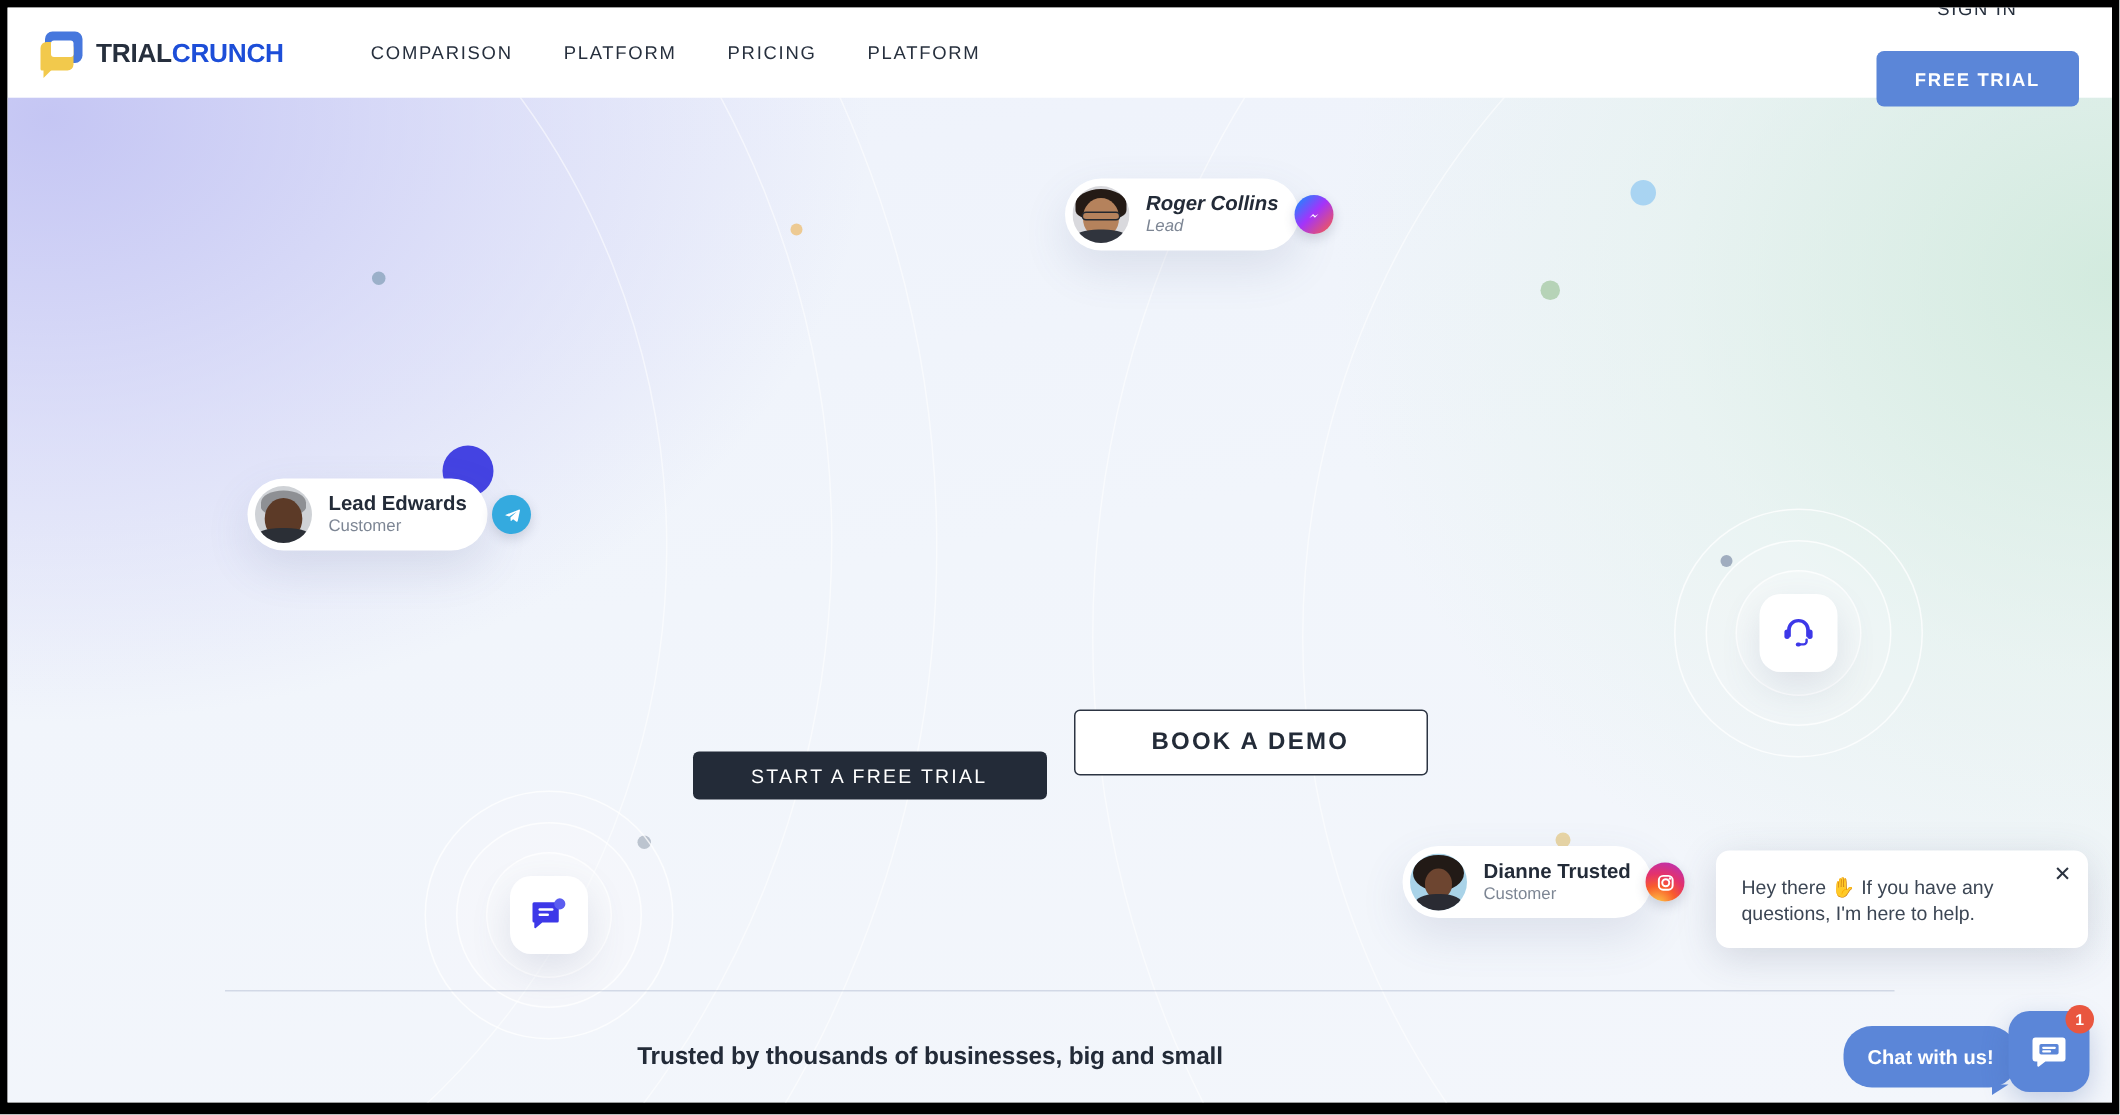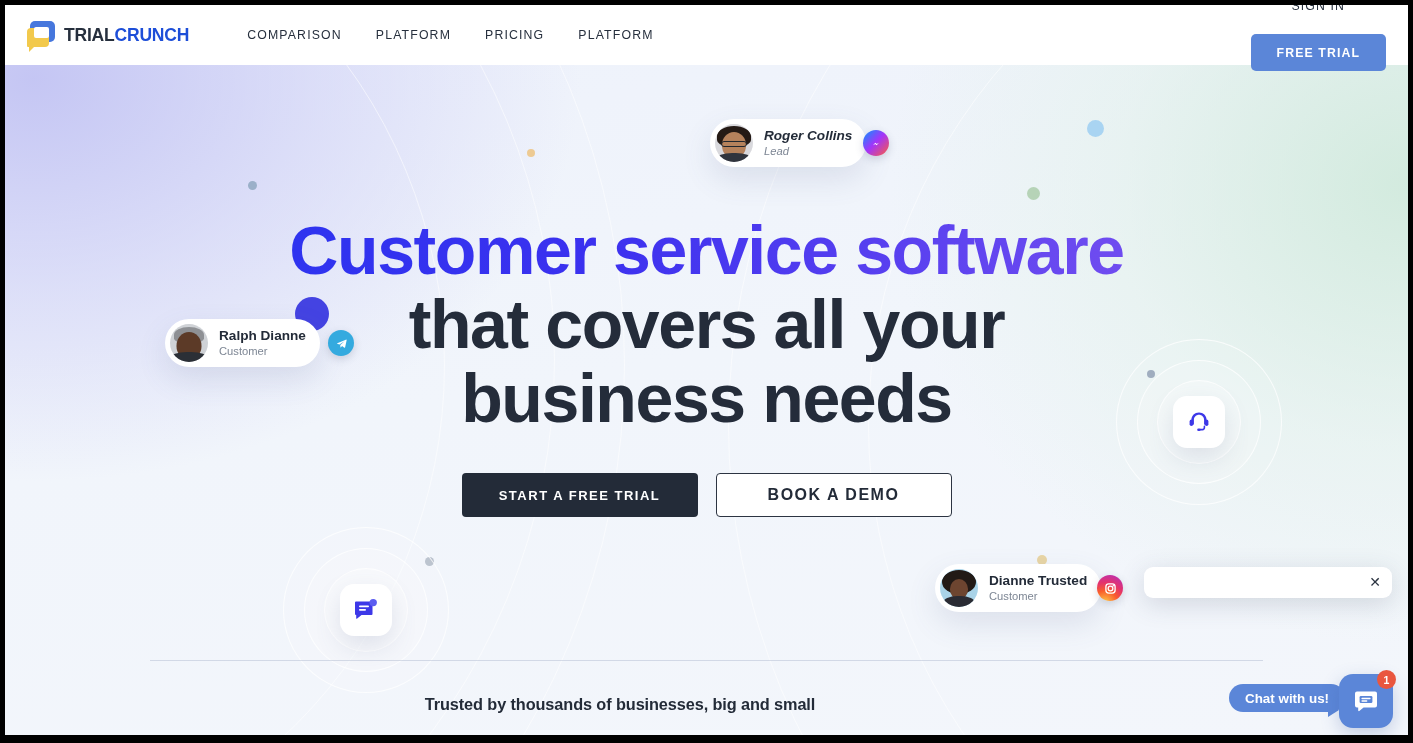--- a/index.html
+++ b/index.html
@@ -235,26 +235,27 @@
     justify-content: center;
     gap: 18px;
     z-index: 25;
   }
   .btn-primary {
     background: #232b38;
     color: #ffffff;
     border: none;
     border-radius: 4px;
     width: 236px;
-    height: 44px;
+    height: 32px;
     font-family: inherit;
     font-size: 13px;
-    font-weight: 700;
+    font-weight: 400;
     letter-spacing: 1.5px;
     cursor: pointer;
+    margin-top: 28px;
   }
   .btn-secondary {
     background: #ffffff;
     color: #232b38;
     border: 1px solid #2c3442;
     border-radius: 4px;
     width: 236px;
     height: 44px;
     font-family: inherit;
     font-size: 16px;
@@ -413,21 +414,21 @@
     color: #3c4654;
   }
 
   .chat-bubble-cta {
     position: absolute;
     left: 1224px;
     top: 679px;
     background: #5b86d8;
     color: #ffffff;
     border-radius: 19px;
-    height: 28px;
+    height: 41px;
     padding: 0 16px;
     display: flex;
     align-items: center;
     font-size: 13.4px;
     font-weight: 700;
     cursor: pointer;
     z-index: 82;
     white-space: nowrap;
   }
   .chat-bubble-cta::after {
@@ -539,25 +540,20 @@
           <rect x="19.8" y="11.6" width="3.6" height="6.4" rx="1.8" fill="#3d38e8"></rect>
           <path d="M19.4 18.4v1.2a2 2 0 0 1-2 2h-2.3" stroke="#3d38e8" stroke-width="1.6" fill="none" stroke-linecap="round"></path>
           <rect x="12.2" y="20.4" width="3.4" height="2.6" rx="1.3" fill="#3d38e8"></rect>
           <circle cx="11.7" cy="12.4" r="0.95" fill="#ffffff"></circle>
           <circle cx="16.3" cy="12.4" r="0.95" fill="#ffffff"></circle>
           <path d="M12.3 15.3c.9.7 2.5.7 3.4 0" stroke="#ffffff" stroke-width="1.1" fill="none" stroke-linecap="round"></path>
         </svg>
       </div>
     </div>
 
-    <div class="headline">
-      <div class="line line1">Customer service software</div>
-      <div class="line line2">that covers all your</div>
-      <div class="line line3">business needs</div>
-    </div>
 
     <div class="cta-row">
       <button class="btn-primary">START A FREE TRIAL</button>
       <button class="btn-secondary">BOOK A DEMO</button>
     </div>
 
     <div class="pc-badge badge-roger">
       <svg width="15" height="15" viewBox="0 0 16 16">
         <path d="M8 2.2C4.7 2.2 2.2 4.6 2.2 7.7c0 1.7.8 3.2 2.1 4.2v2.1l2-1.1c.5.15 1.1.22 1.7.22 3.3 0 5.8-2.4 5.8-5.5S11.3 2.2 8 2.2z" fill="#ffffff" opacity="0"></path>
         <path d="M4.2 9.9l2.6-2.8 1.4 1.4 2.4-1.4-2.5 2.7-1.4-1.4z" fill="#ffffff"></path>
@@ -587,21 +583,21 @@
     <div class="person-card card-ralph">
       <div class="pc-avatar">
         <div class="face">
           <div class="bg" style="background:#cfd2d6;"></div>
           <div class="hair" style="width:30px;height:16px;top:3px;background:#8e9094;"></div>
           <div class="head" style="width:25px;height:27px;top:8px;background:#5c3a27;"></div>
           <div class="body" style="width:38px;height:14px;background:#2b2f36;"></div>
         </div>
       </div>
       <div class="pc-text">
-        <div class="pc-name">Ralph Dianne</div>
+        <div class="pc-name">Lead Edwards</div>
         <div class="pc-role">Customer</div>
       </div>
     </div>
 
     <div class="pc-badge badge-dianne">
       <svg width="15" height="15" viewBox="0 0 16 16">
         <rect x="3.1" y="3.1" width="9.8" height="9.8" rx="3" fill="none" stroke="#ffffff" stroke-width="1.4"></rect>
         <circle cx="8" cy="8" r="2.5" fill="none" stroke="#ffffff" stroke-width="1.4"></circle>
         <circle cx="11" cy="5" r="0.85" fill="#ffffff"></circle>
       </svg>
@@ -623,20 +619,21 @@
 
     <div class="trusted-divider"></div>
     <div class="trusted">
       <div class="trusted-text">Trusted by thousands of businesses, big and small</div>
     </div>
 
   </div>
 
   <div class="chat-popup">
     <div class="chat-close">✕</div>
+    <div class="chat-msg">Hey there ✋ If you have any questions, I'm here to help.</div>
   </div>
 
   <div class="chat-bubble-cta">Chat with us!</div>
 
   <div class="chat-launcher">
     <svg width="28" height="28" viewBox="0 0 28 28">
       <path d="M5 4.6h18a2 2 0 0 1 2 2v12a2 2 0 0 1-2 2H11.6l-4.3 3.4a.7.7 0 0 1-1.1-.55V20.6H5a2 2 0 0 1-2-2v-12a2 2 0 0 1 2-2z" fill="#ffffff"></path>
       <rect x="7.6" y="9" width="12.8" height="7" rx="1.2" fill="#5b86d8"></rect>
       <rect x="9.4" y="10.8" width="9.2" height="1.5" rx="0.75" fill="#ffffff"></rect>
       <rect x="9.4" y="13.2" width="6" height="1.5" rx="0.75" fill="#ffffff"></rect>

